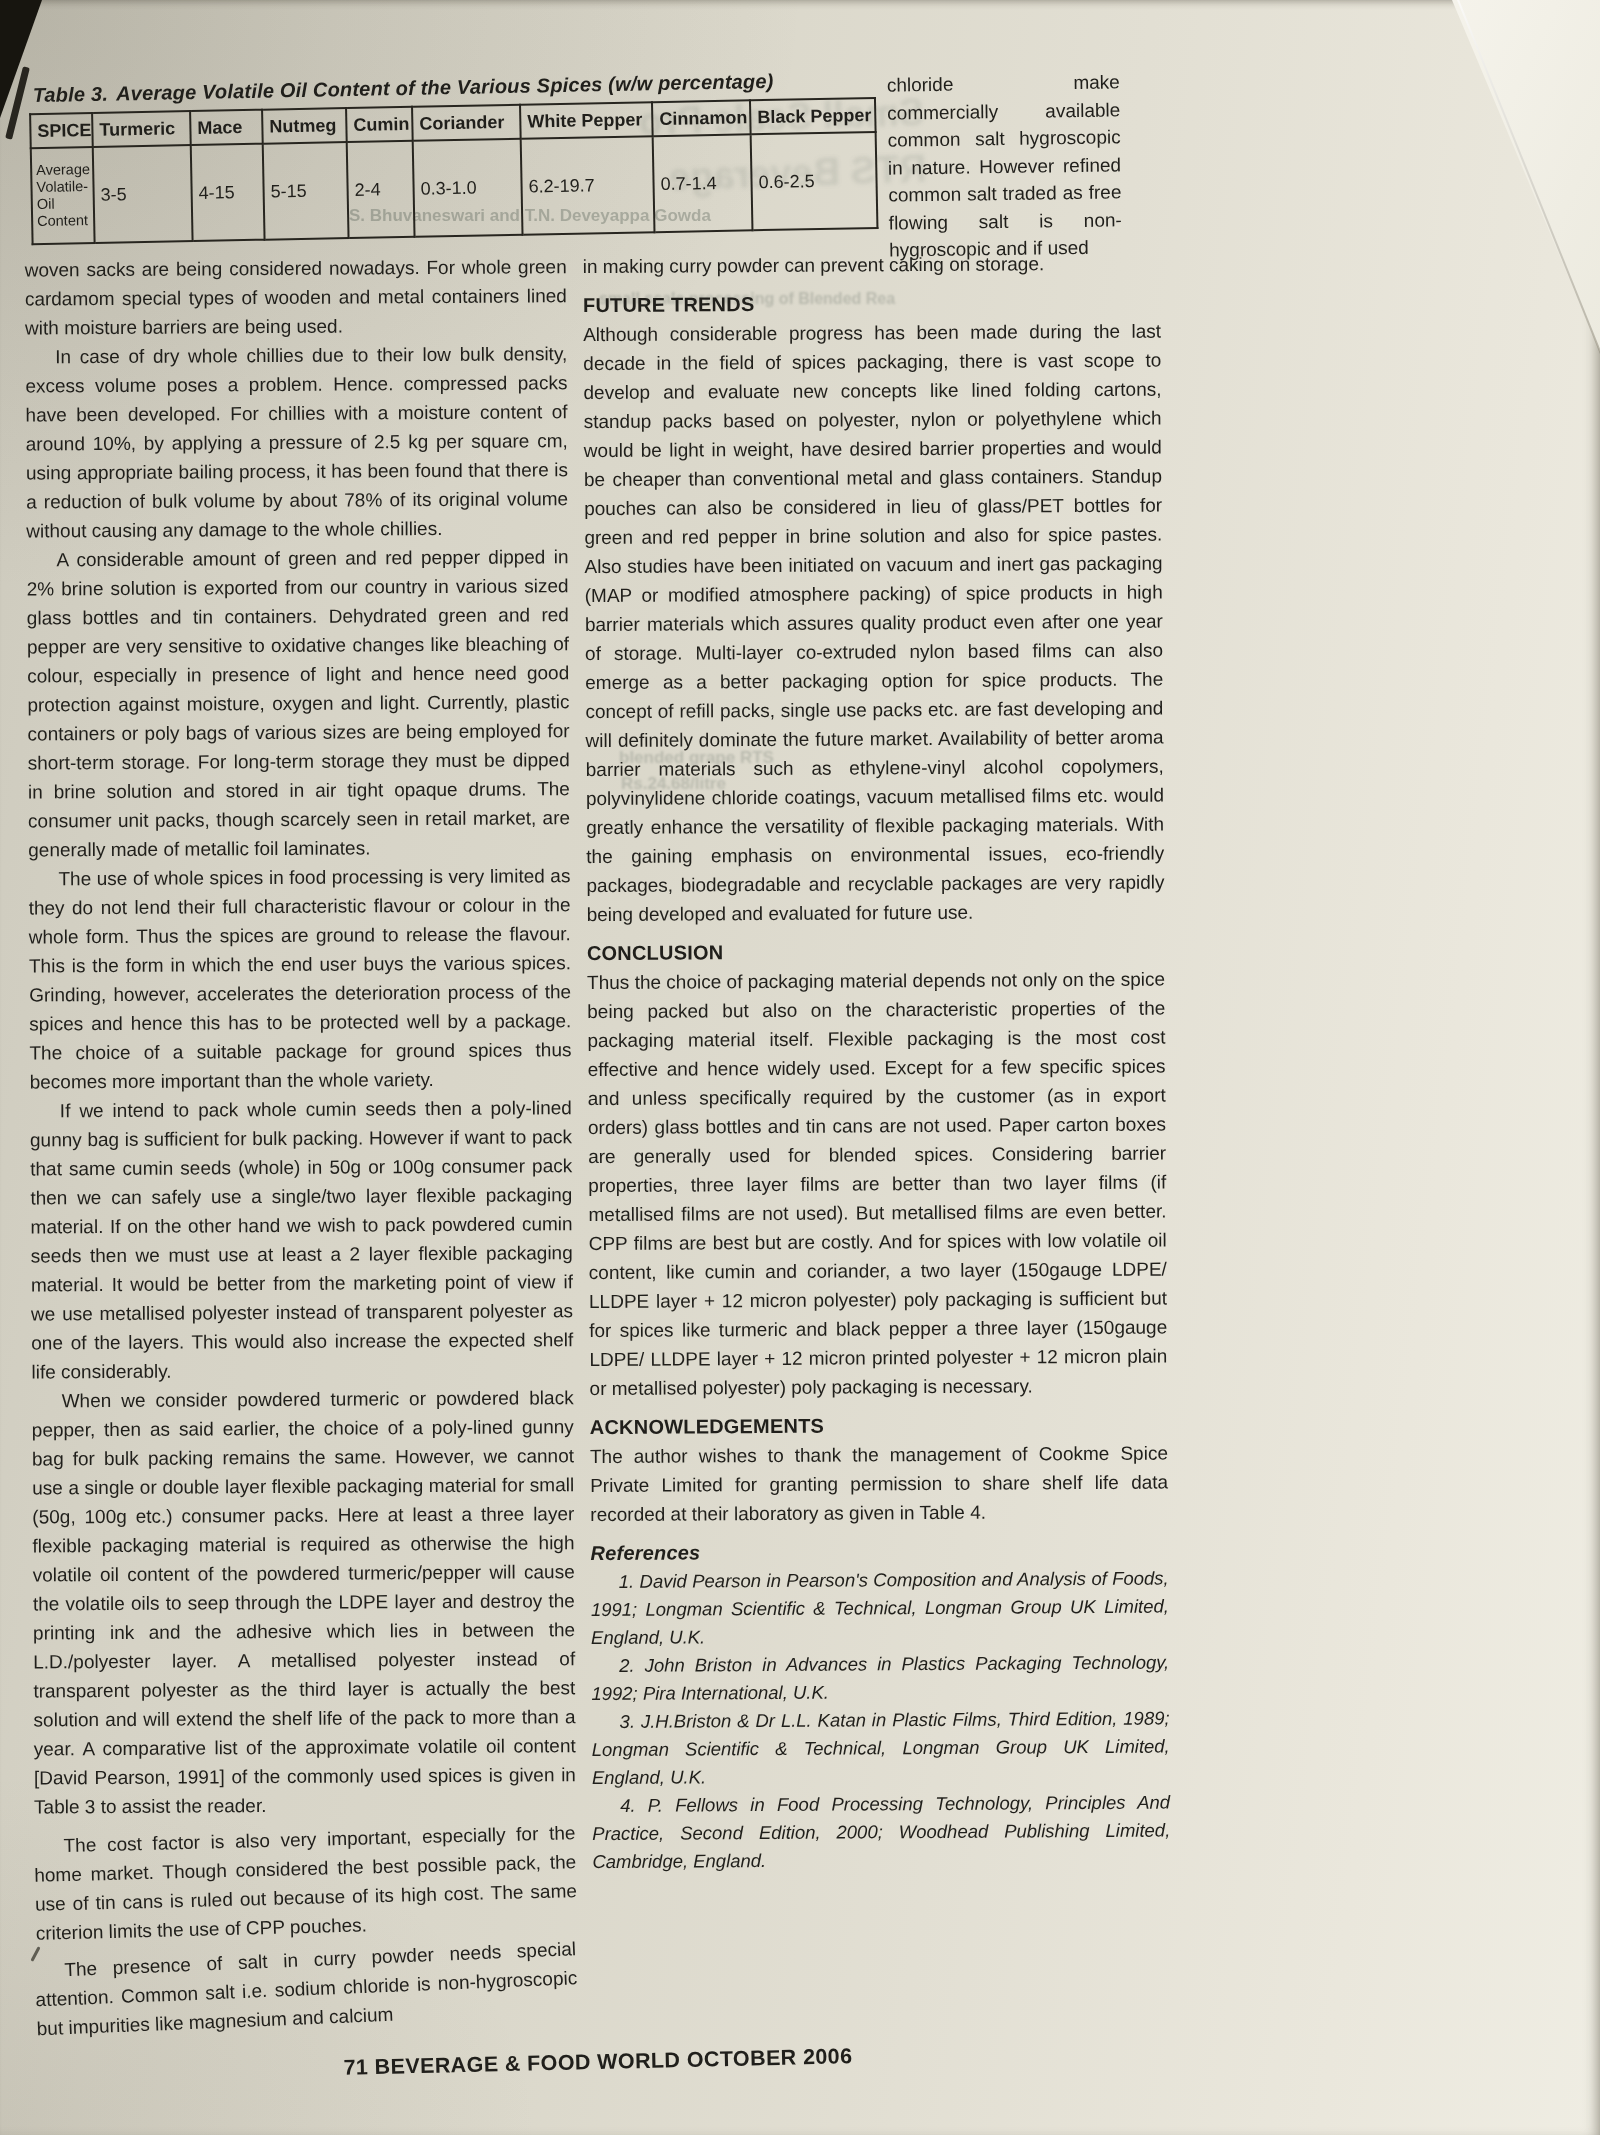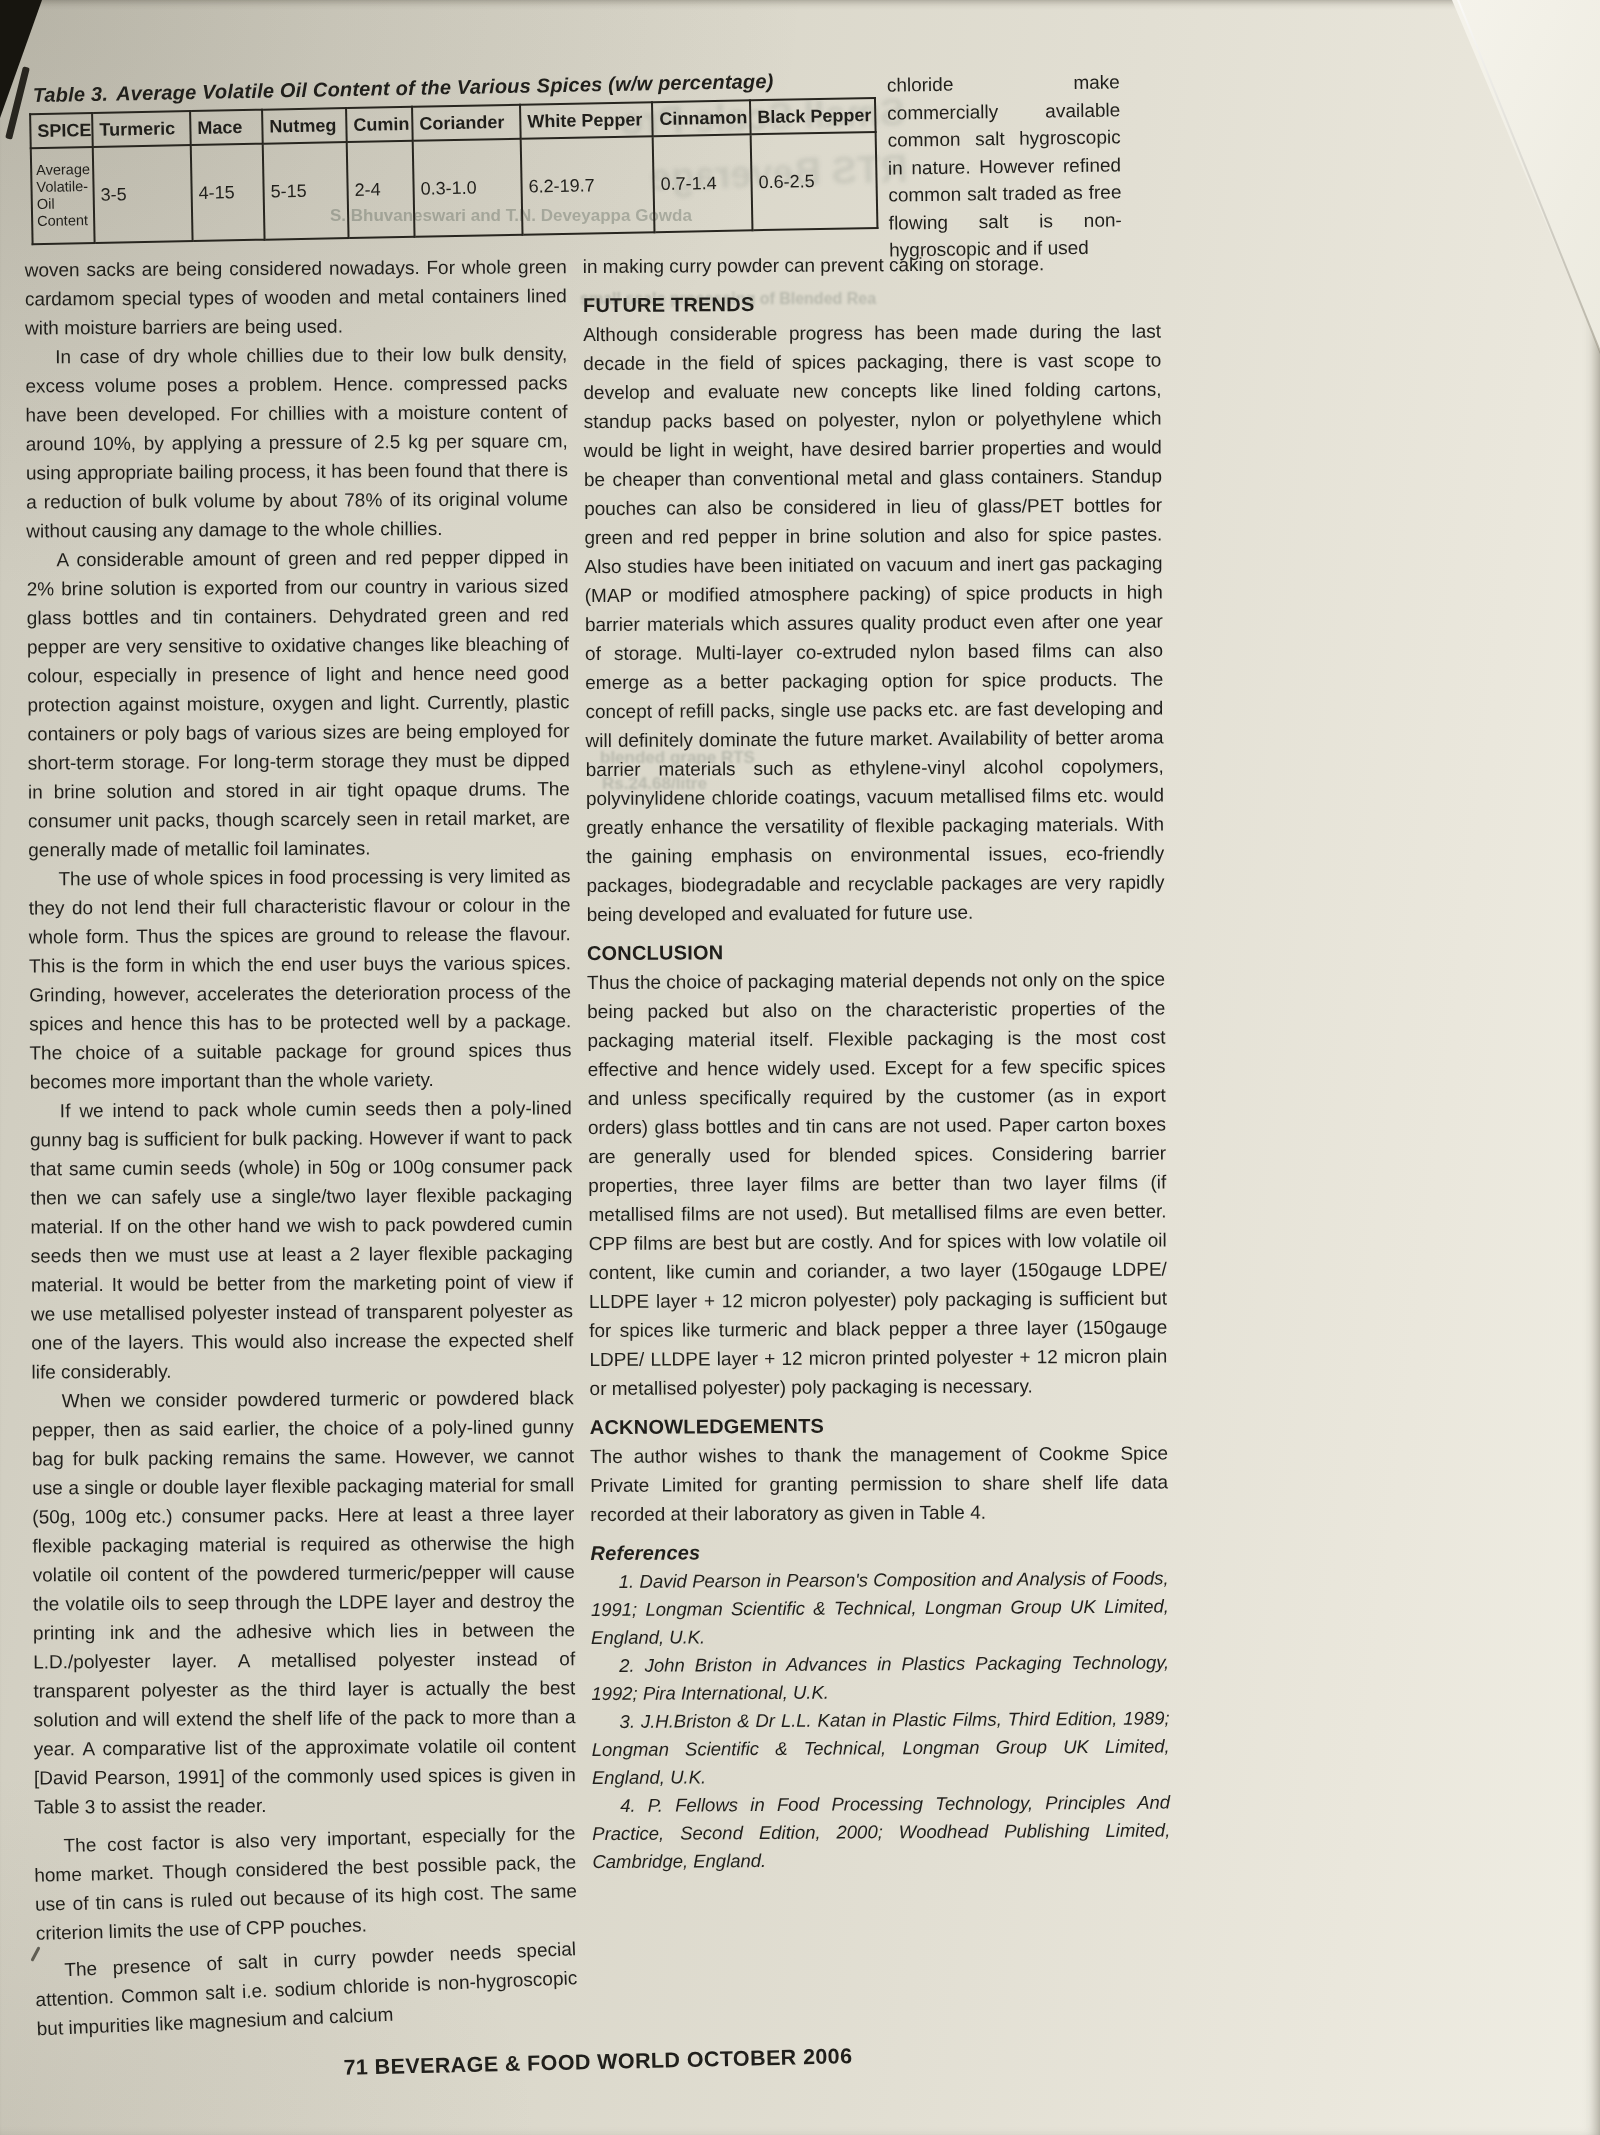--- a/index.html
+++ b/index.html
@@ -27,21 +27,21 @@
   .right-squiggle{position:absolute;left:1576px;top:220px;width:10px;height:16px;
     border:2.5px solid rgba(45,44,38,.85);border-left:none;border-radius:0 8px 8px 0;
     transform:rotate(18deg);}
   .fold-light{position:absolute;left:1452px;top:0;width:148px;height:352px;
     clip-path:polygon(0 0,100% 0,100% 100%);
     background:linear-gradient(115deg,#f5f3eb,#eceadf);}
   .fold-line{position:absolute;left:1453px;top:-10px;width:2px;height:400px;
     background:linear-gradient(to bottom,rgba(255,255,255,.75),rgba(128,122,105,.5));
     transform:rotate(-22deg);transform-origin:top center;}
   .ghost{position:absolute;pointer-events:none;color:rgba(62,74,66,.22);font-weight:bold;
-    filter:blur(1px);white-space:nowrap;}
+    filter:blur(1px);white-space:nowrap;margin-left:19px;}
   .ghost.mirror{transform:scaleX(-1) rotate(2deg);color:rgba(62,74,66,.13);font-size:38px;filter:blur(2px);}
   
   .table-area{position:absolute;left:30px;top:76px;width:850px;transform:rotate(-1.1deg);}
   .caption{font-size:20px;font-weight:bold;font-style:italic;margin:0 0 6px 4px;letter-spacing:.2px;}
   .caption .cap-label{margin-right:8px;}
   table{border-collapse:collapse;table-layout:fixed;width:845px;background:transparent;}
   th,td{border:2px solid #27251f;padding:3px 6px;text-align:left;overflow:hidden;}
   th{font-size:18px;font-weight:bold;white-space:nowrap;height:26px;}
   td{font-size:18px;height:88px;vertical-align:middle;}
   td.rowlabel{font-size:14.5px;line-height:17px;vertical-align:middle;padding:2px 4px;}

